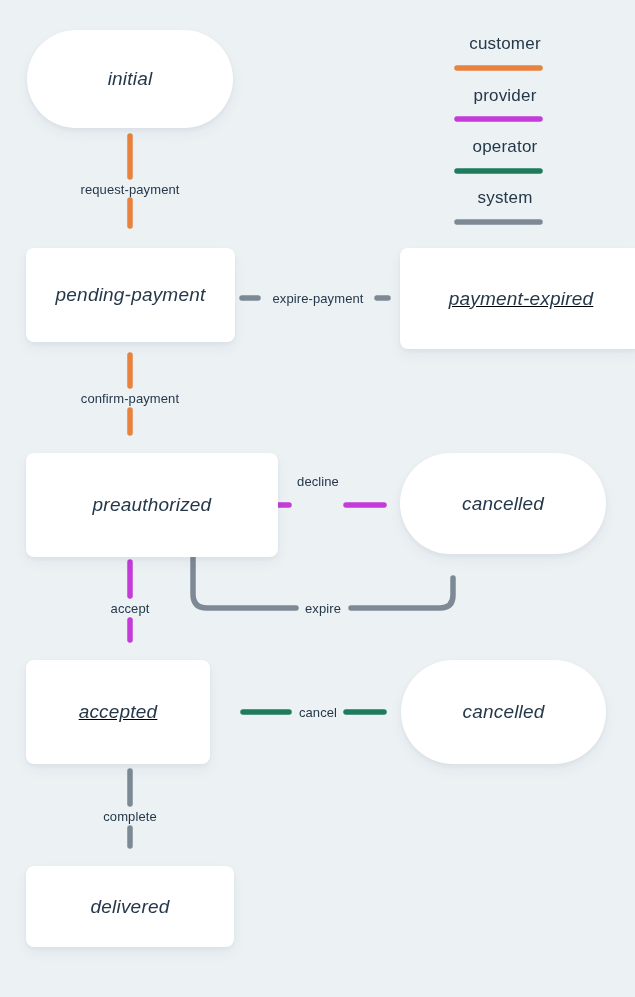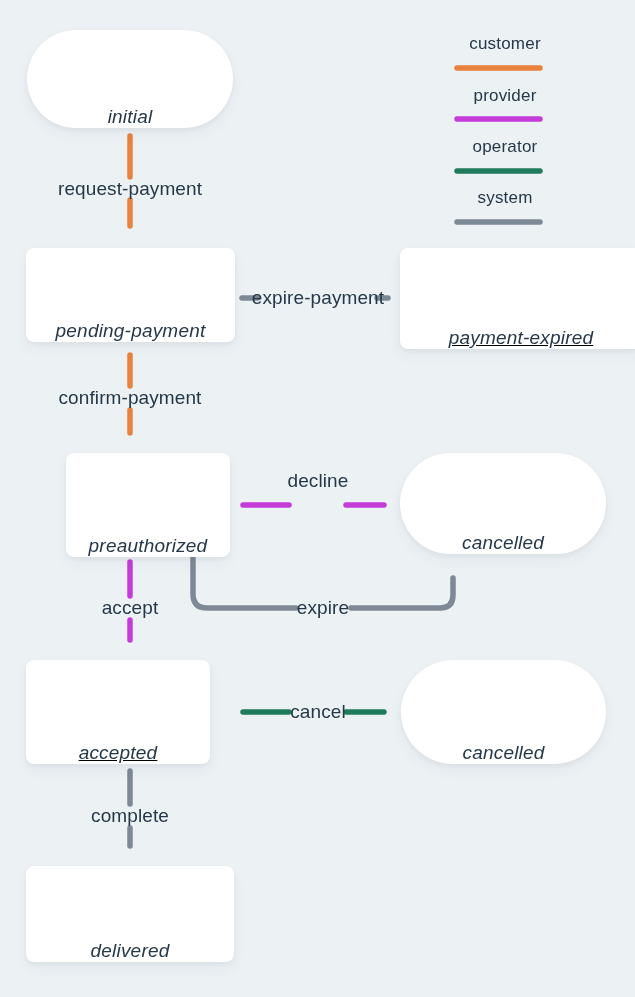--- a/index.html
+++ b/index.html
@@ -35,48 +35,48 @@
   .legend-line { stroke-width: 5; }
   .mk-customer { fill: var(--c-customer); stroke: none; }
   .mk-provider { fill: var(--c-provider); stroke: none; }
   .mk-operator { fill: var(--c-operator); stroke: none; }
   .mk-system   { fill: var(--c-system);   stroke: none; }
 
   .node {
     position: absolute;
     background: var(--c-node_fill);
     display: flex;
-    align-items: flex-end;
+    align-items: center;
     justify-content: center;
     box-shadow: 0 2px 4px rgba(36, 56, 74, 0.05), 0 6px 14px rgba(36, 56, 74, 0.05);
   }
   .node.rect { border-radius: 8px; }
   .node.pill { border-radius: 60px; }
   .node .state-label {
     font-style: italic;
     font-weight: 500;
     font-size: 19px;
     color: var(--c-text);
     letter-spacing: 0.2px;
     white-space: nowrap;
   }
 
   #n-initial   { left: 27px;  top: 30px;  width: 206px; height: 98px;  }
   #n-pending   { left: 26px;  top: 248px; width: 209px; height: 94px; }
   #n-expired   { left: 400px; top: 248px; width: 242px; height: 101px; text-decoration: underline; }
-  #n-preauth   { left: 26px;  top: 453px; width: 164px; height: 104px; margin-left: 40px; }
+  #n-preauth   { left: 26px;  top: 453px; width: 252px; height: 104px; }
   #n-declined  { left: 400px; top: 453px; width: 206px; height: 101px; }
   #n-accepted  { left: 26px;  top: 660px; width: 184px; height: 104px; text-decoration: underline; }
   #n-cancelled { left: 401px; top: 660px; width: 205px; height: 104px; }
-  #n-delivered { left: 26px;  top: 866px; width: 208px; height: 96px; }
+  #n-delivered { left: 26px;  top: 866px; width: 208px; height: 81px; }
 
   .tlabel {
     position: absolute;
     transform: translate(-50%, -50%);
-    font-size: 19px;
+    font-size: 13px;
     font-weight: 500;
     color: var(--c-text);
     white-space: nowrap;
     letter-spacing: 0.1px;
   }
   #t-request   { left: 130px; top: 189px; }
   #t-expirepay { left: 318px; top: 298px; }
   #t-confirm   { left: 130px; top: 398px; }
   #t-decline   { left: 318px; top: 481px; }
   #t-accept    { left: 130px; top: 608px; }

